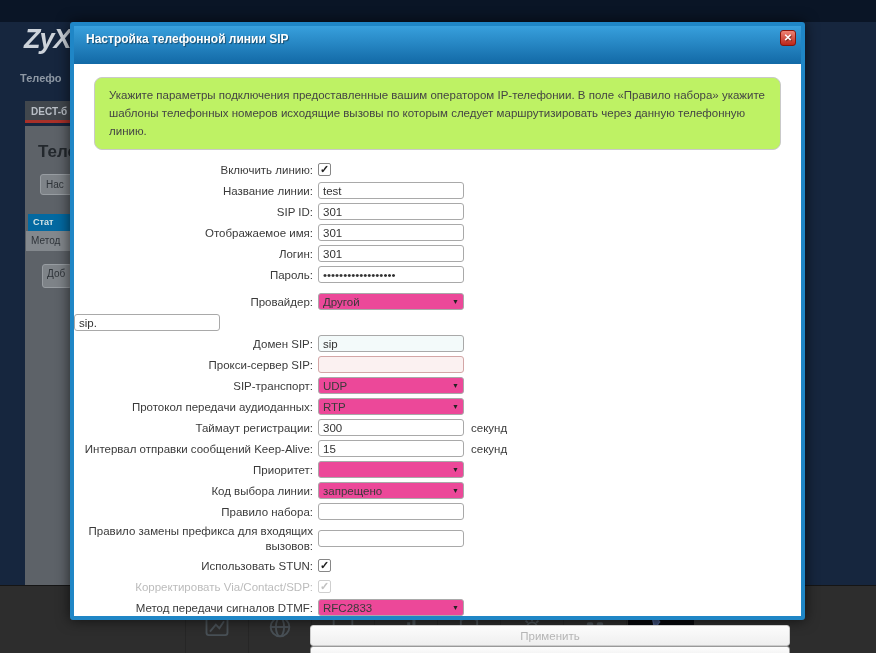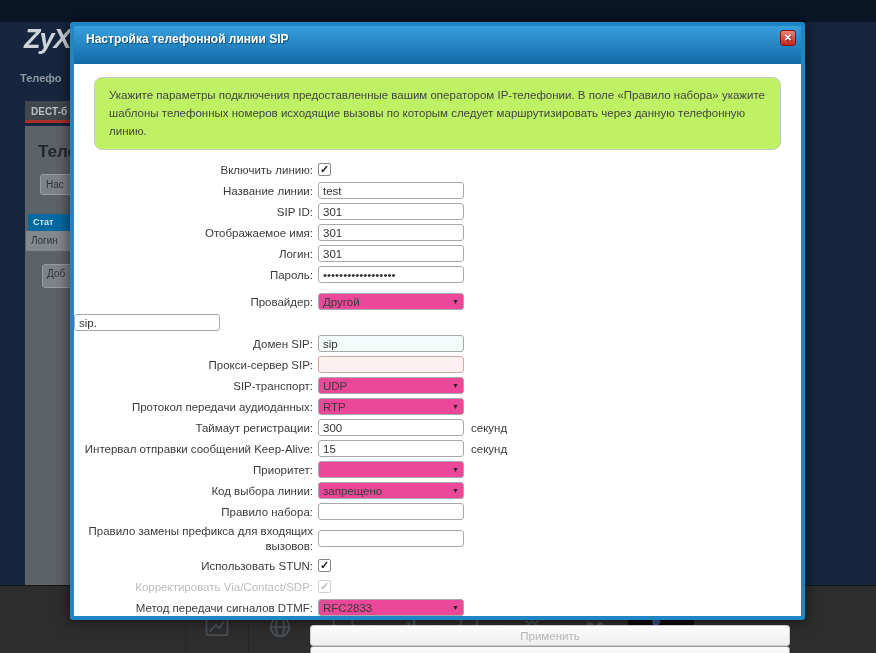--- a/index.html
+++ b/index.html
@@ -81,21 +81,21 @@
 <body>
 
 <div class="bg-topband"></div>
 <div class="bg-logo">ZyX</div>
 <div class="bg-nav">Телефо</div>
 <div class="bg-tab">DECT-б</div>
 <div class="bg-panel">
   <div class="bg-ph">Теле</div>
   <div class="bg-btn1">Нас</div>
   <div class="bg-th">Стат</div>
-  <div class="bg-cell">Логин</div>
+  <div class="bg-cell">Метод</div>
   <div class="bg-btn2">Доб</div>
 </div>
 <div class="bg-bottom"></div>
 <div class="phone-tile">
   <span>
     <svg width="30" height="30" viewBox="0 0 24 24">
         <path d="M7 4 C5 6 4.5 10 8 14.5 C11.5 19 16 20.5 18 18.5 L15.5 15 L13.5 16.2 C11.5 15.2 10 13.5 9.3 11.5 L11 9.5 Z" fill="#3c4c74" stroke="#4a5c8a" stroke-width="1"></path>
       </svg>
   </span>
 </div>

